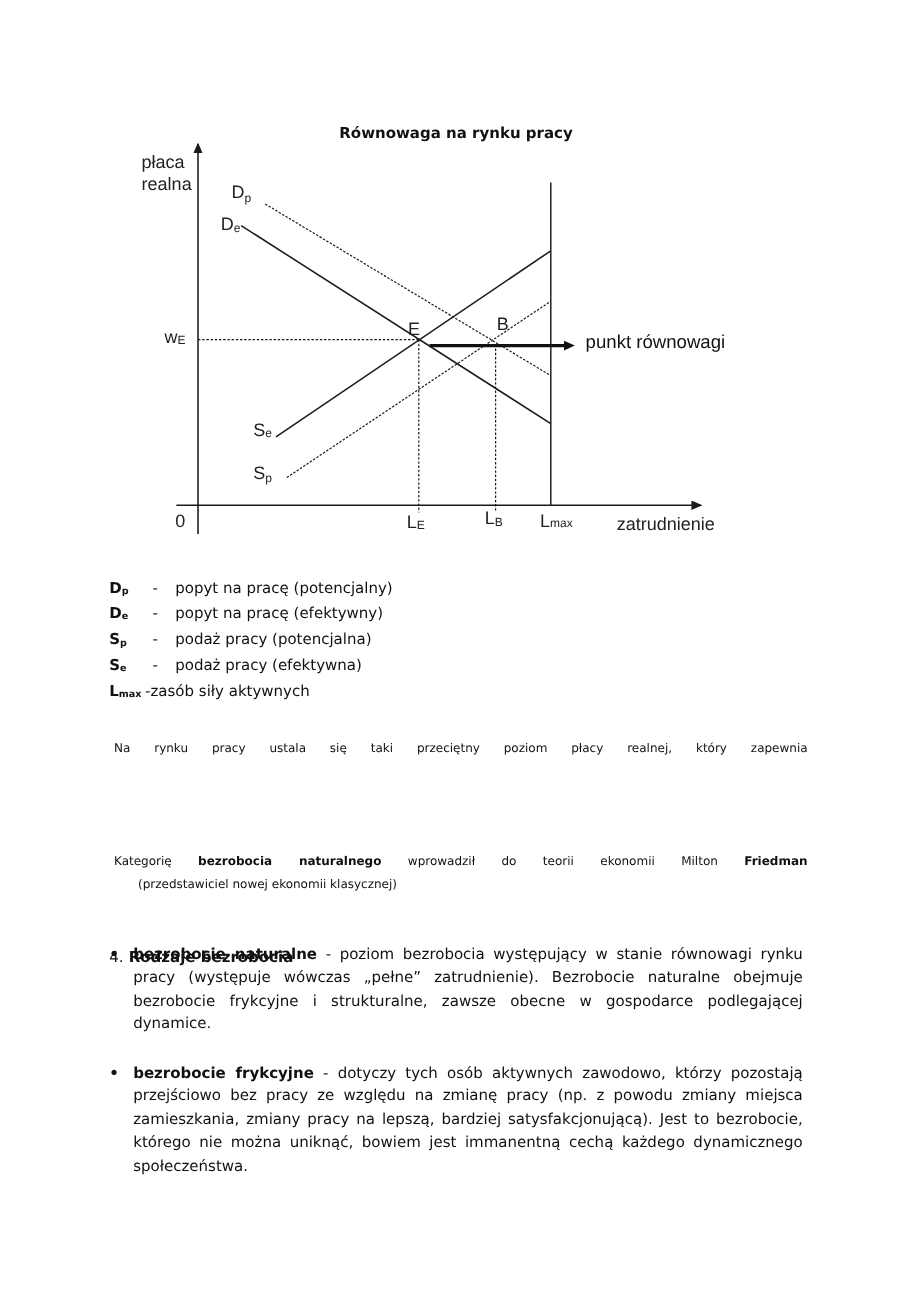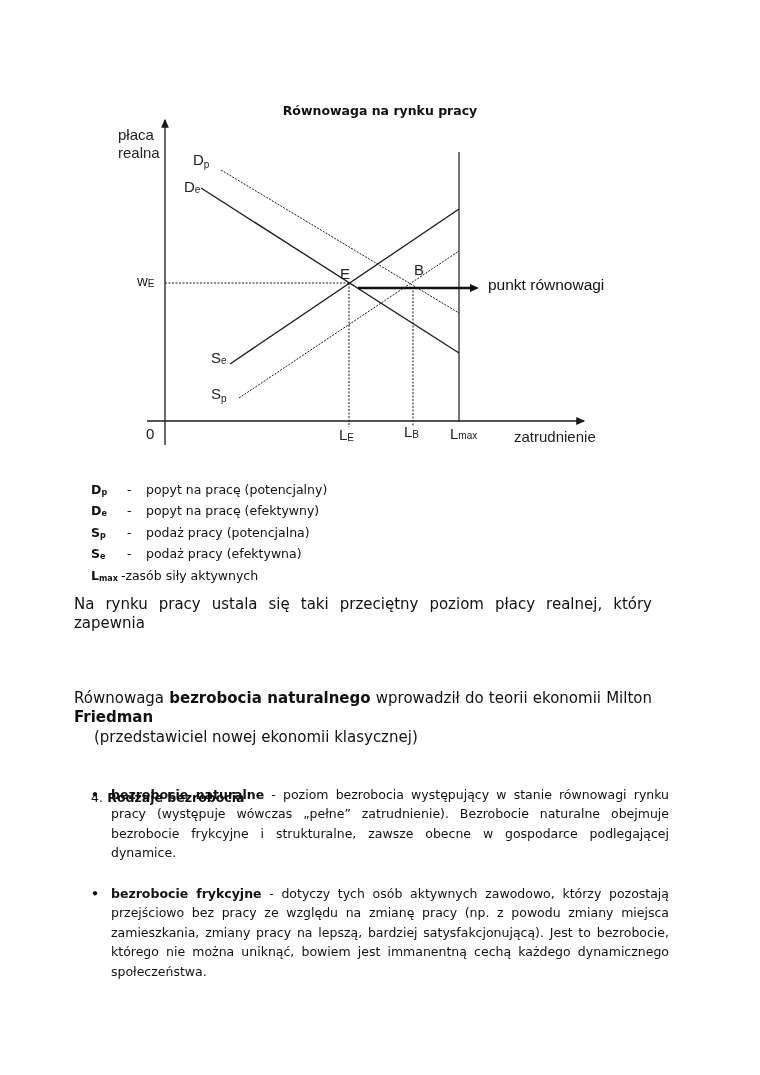--- a/index.html
+++ b/index.html
@@ -14,22 +14,22 @@
   .lbl-pt { font-family: "Liberation Sans", sans-serif; font-size: 15px; fill: #222; }
   .lbl-big { font-family: "Liberation Sans", sans-serif; font-size: 15.5px; fill: #111; }
 
   .legend { position: absolute; left: 91px; top: 480px; font-size: 12.5px; line-height: 19.4px; }
   .legend-row { display: flex; white-space: nowrap; }
   .legend-sym { font-weight: bold; width: 36px; display: inline-block; }
   .legend-sym sub { font-size: 8px; vertical-align: baseline; position: relative; top: 1px; }
   .legend-dash { width: 19px; display: inline-block; }
   .legend-row.lmax .legend-sym { width: auto; }
 
-  .para { position: absolute; left: 74px; width: 578px; font-size: 15px; line-height: 19.4px;
-          text-align: justify; }
+  .para { position: absolute; left: 95px; width: 578px; font-size: 10px; line-height: 19.4px;
+          text-align: justify; margin-top: 20px; }
   .para .indent-block { padding-left: 20px; }
   .para b { font-weight: bold; }
   .heading { position: absolute; left: 91px; top: 790px; font-size: 12.5px; font-weight: bold; }
   .heading .num { font-weight: normal; }
   .bullet { position: absolute; left: 91px; width: 578px; font-size: 12.5px; line-height: 19.4px;
             text-align: justify; padding-left: 20px; box-sizing: border-box; }
   .bullet .dot { position: absolute; left: 0; top: 0; font-weight: bold; }
   .bullet-text { text-align: justify; }
 </style>
 </head>
@@ -114,21 +114,21 @@
       <span style="margin-left:3px">-</span>
       <span>zasób siły aktywnych</span>
     </div>
   </div>
 
   <div class="para" style="top:595px;">
     <div style="text-align:justify; text-align-last:justify;">Na rynku pracy ustala się taki przeciętny poziom płacy realnej, który zapewnia</div>
   </div>
 
   <div class="para" style="top:689px;">
-    <div style="text-align:justify; text-align-last:justify;"><span>Równowaga </span><b>bezrobocia naturalnego</b><span> wprowadził do teorii ekonomii Milton </span><b>Friedman</b></div>
+    <div style="text-align:justify; text-align-last:justify;"><span>Kategorię </span><b>bezrobocia naturalnego</b><span> wprowadził do teorii ekonomii Milton </span><b>Friedman</b></div>
     <div class="indent-block">(przedstawiciel nowej ekonomii klasycznej)</div>
   </div>
 
   <div class="heading">
     <span class="num">4.</span>
     <span>Rodzaje bezrobocia</span>
   </div>
 
   <div class="bullet" style="top:785px;">
     <span class="dot">•</span>

